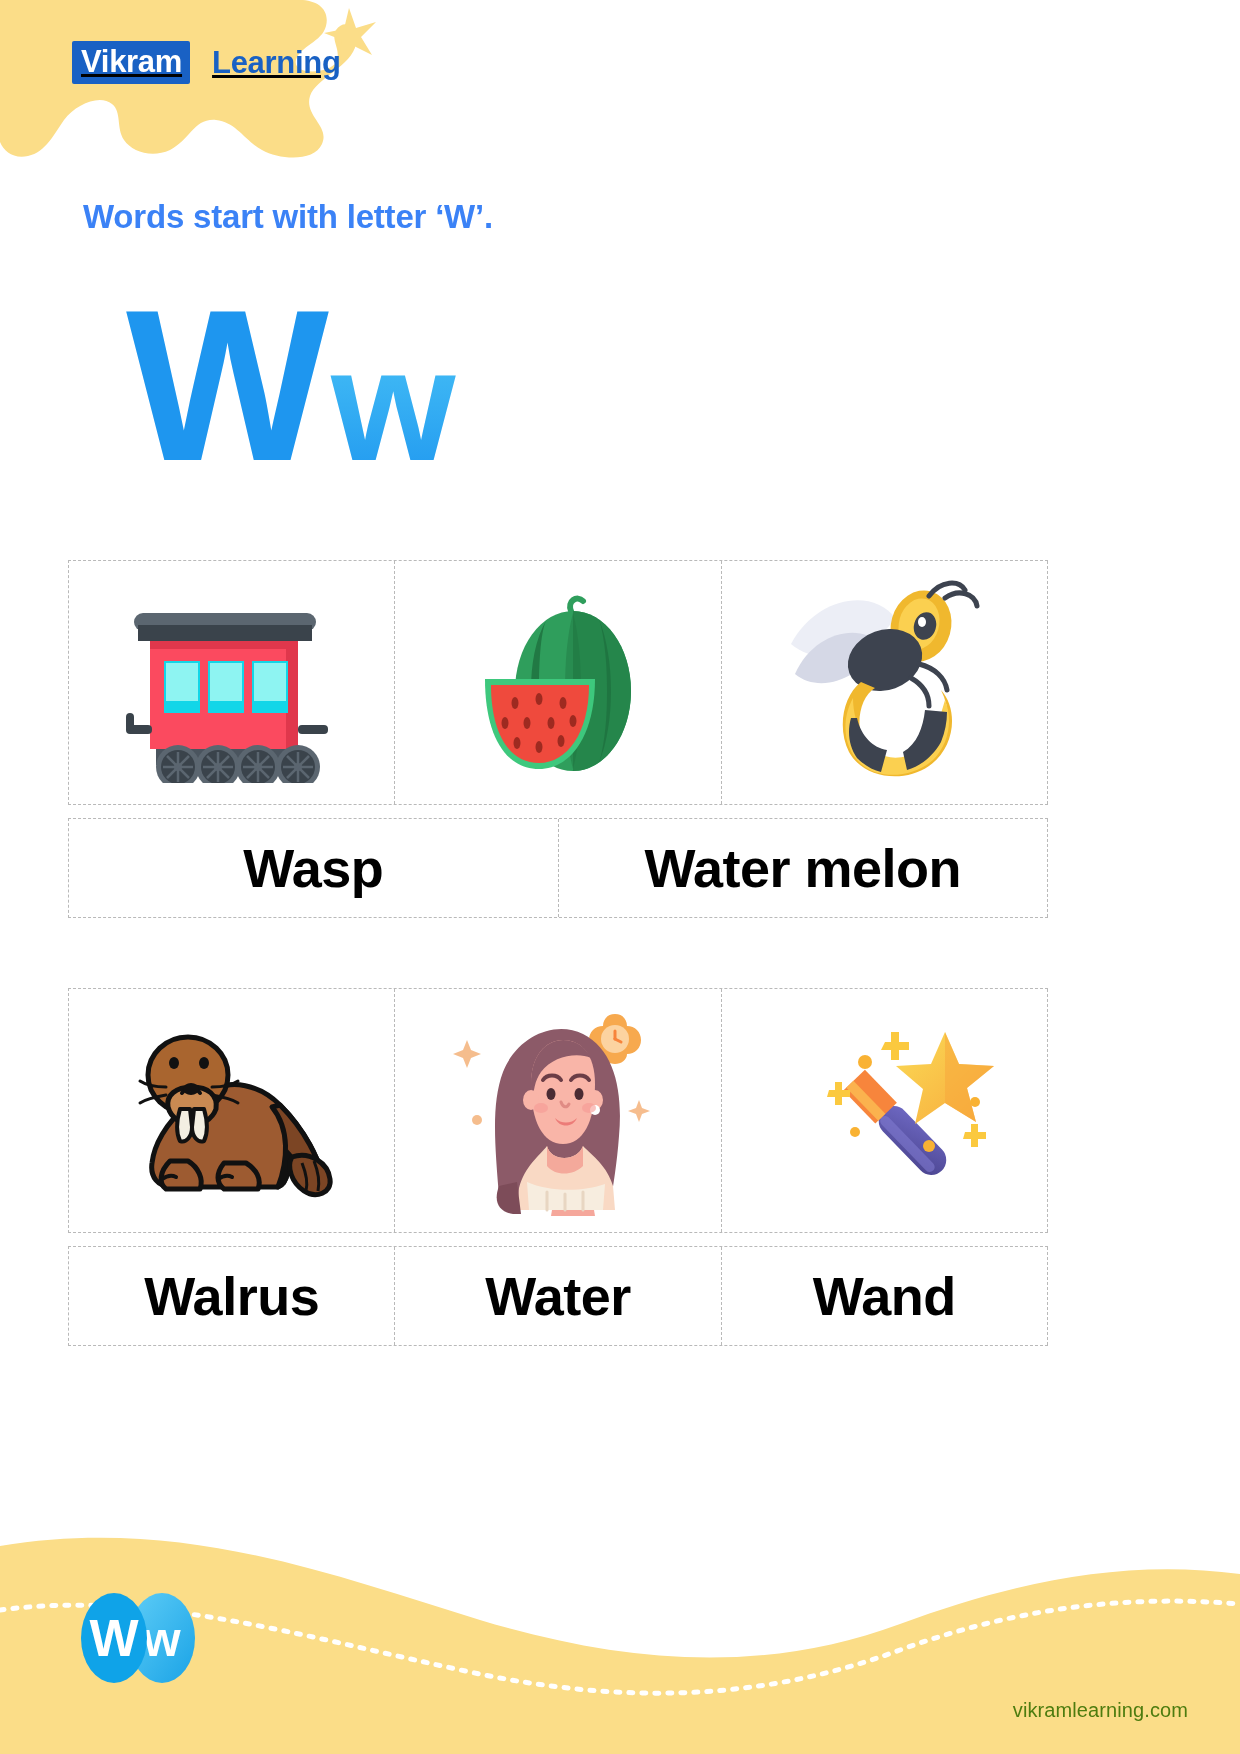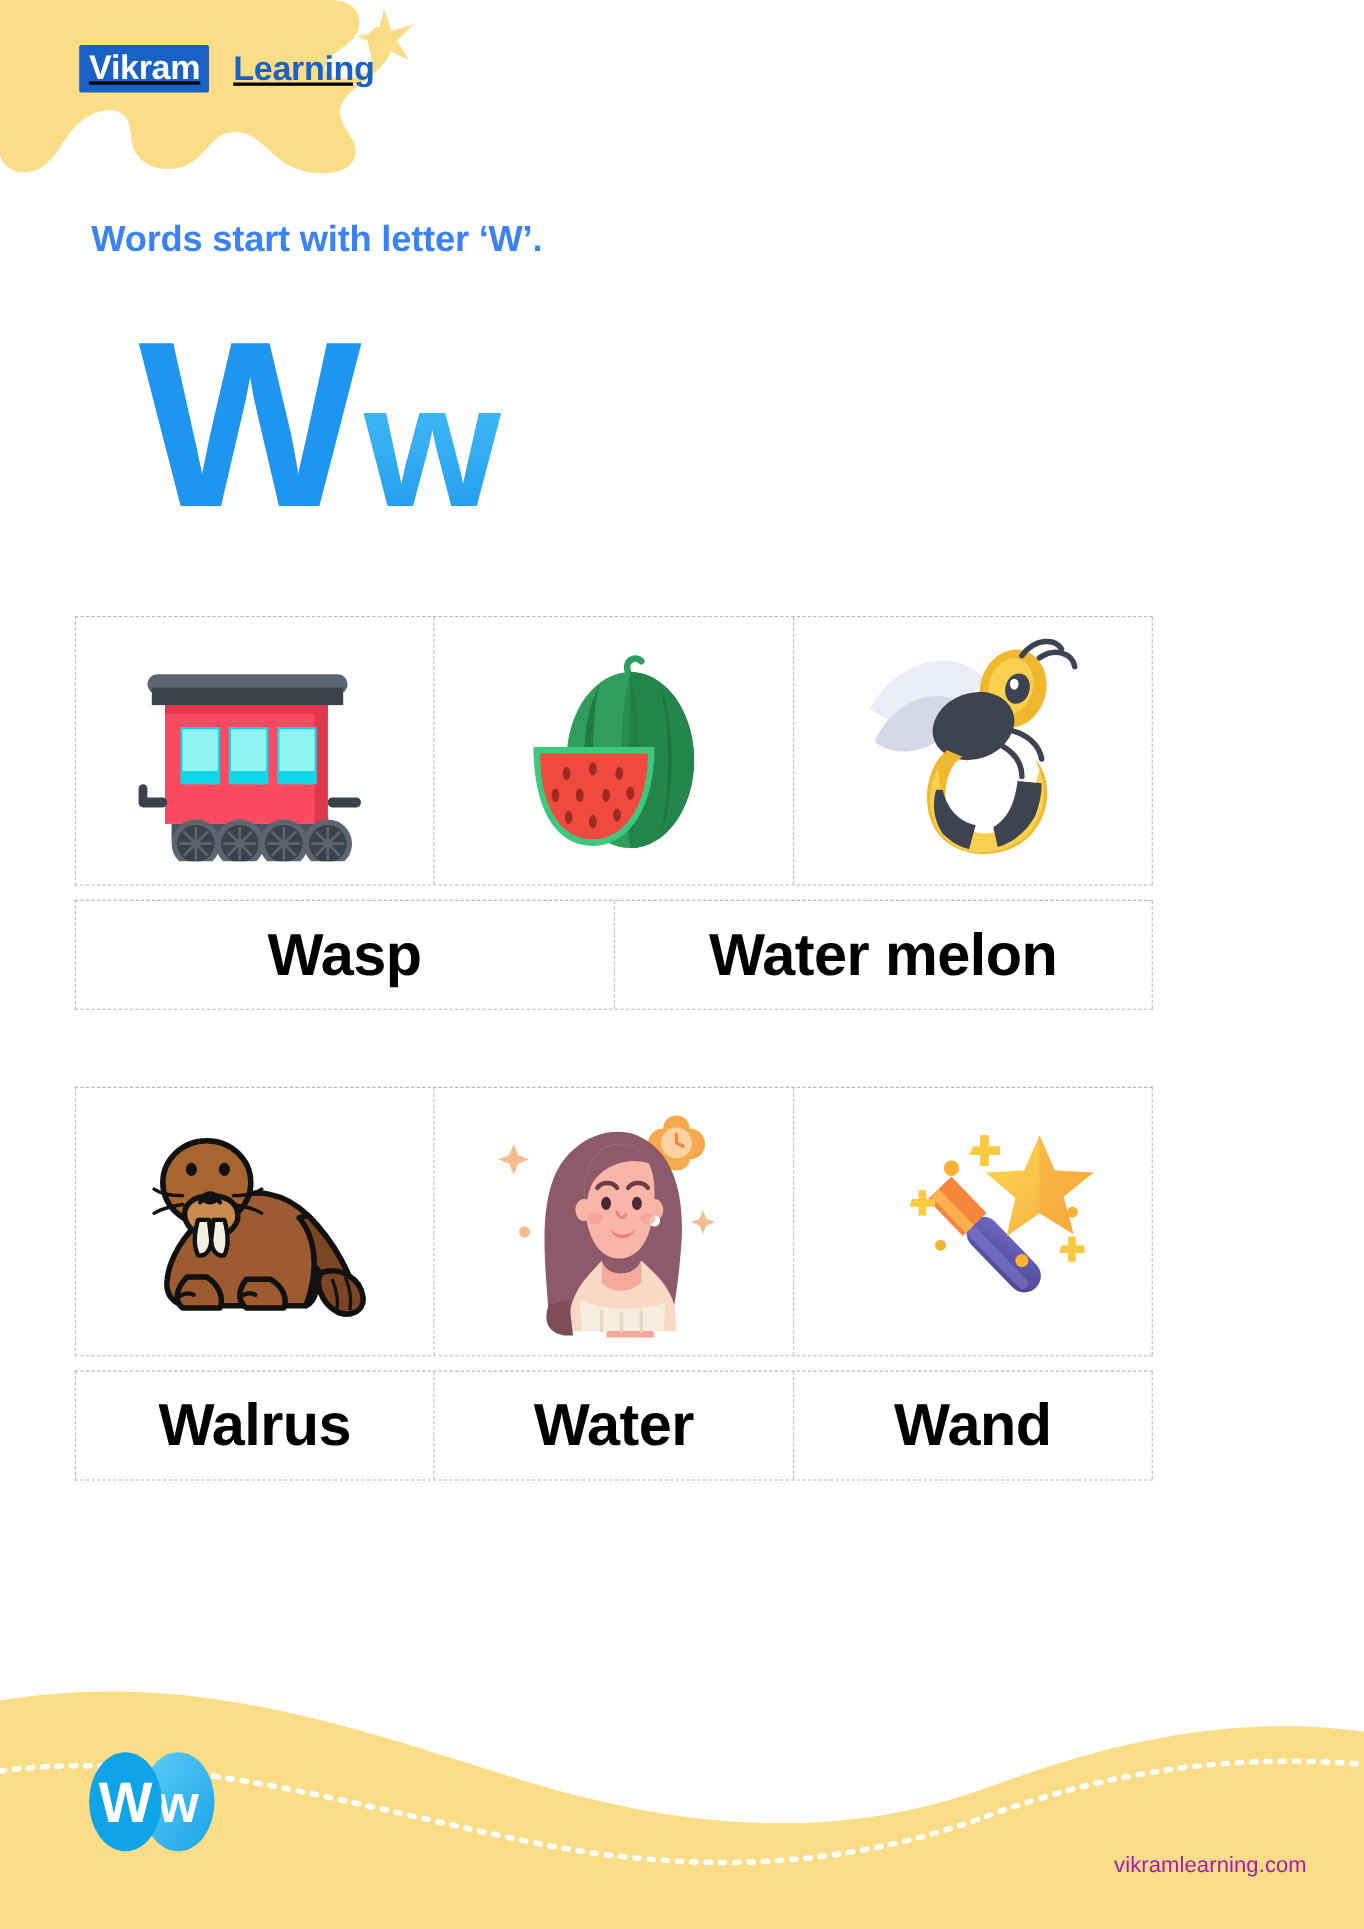--- a/index.html
+++ b/index.html
@@ -120,23 +120,23 @@
   .footer-logos {
     position: absolute;
     left: 78px;
     bottom: 72px;
     width: 160px;
     height: 96px;
   }
   .footer-url {
     position: absolute;
     right: 52px;
-    bottom: 46px;
+    bottom: 32px;
     font-size: 20px;
-    color: #a21caf;
+    color: #4d7c0f;
     letter-spacing: 0.1px;
   }
 </style>
 </head>
 <body>
 
 <div class="header-blob">
   <svg width="420" height="200" viewBox="0 0 420 200">
     <path d="M0,0 L300,0 C318,0 330,10 326,26 C322,42 300,46 296,60
              C292,76 330,74 336,62 C342,50 330,40 336,30

